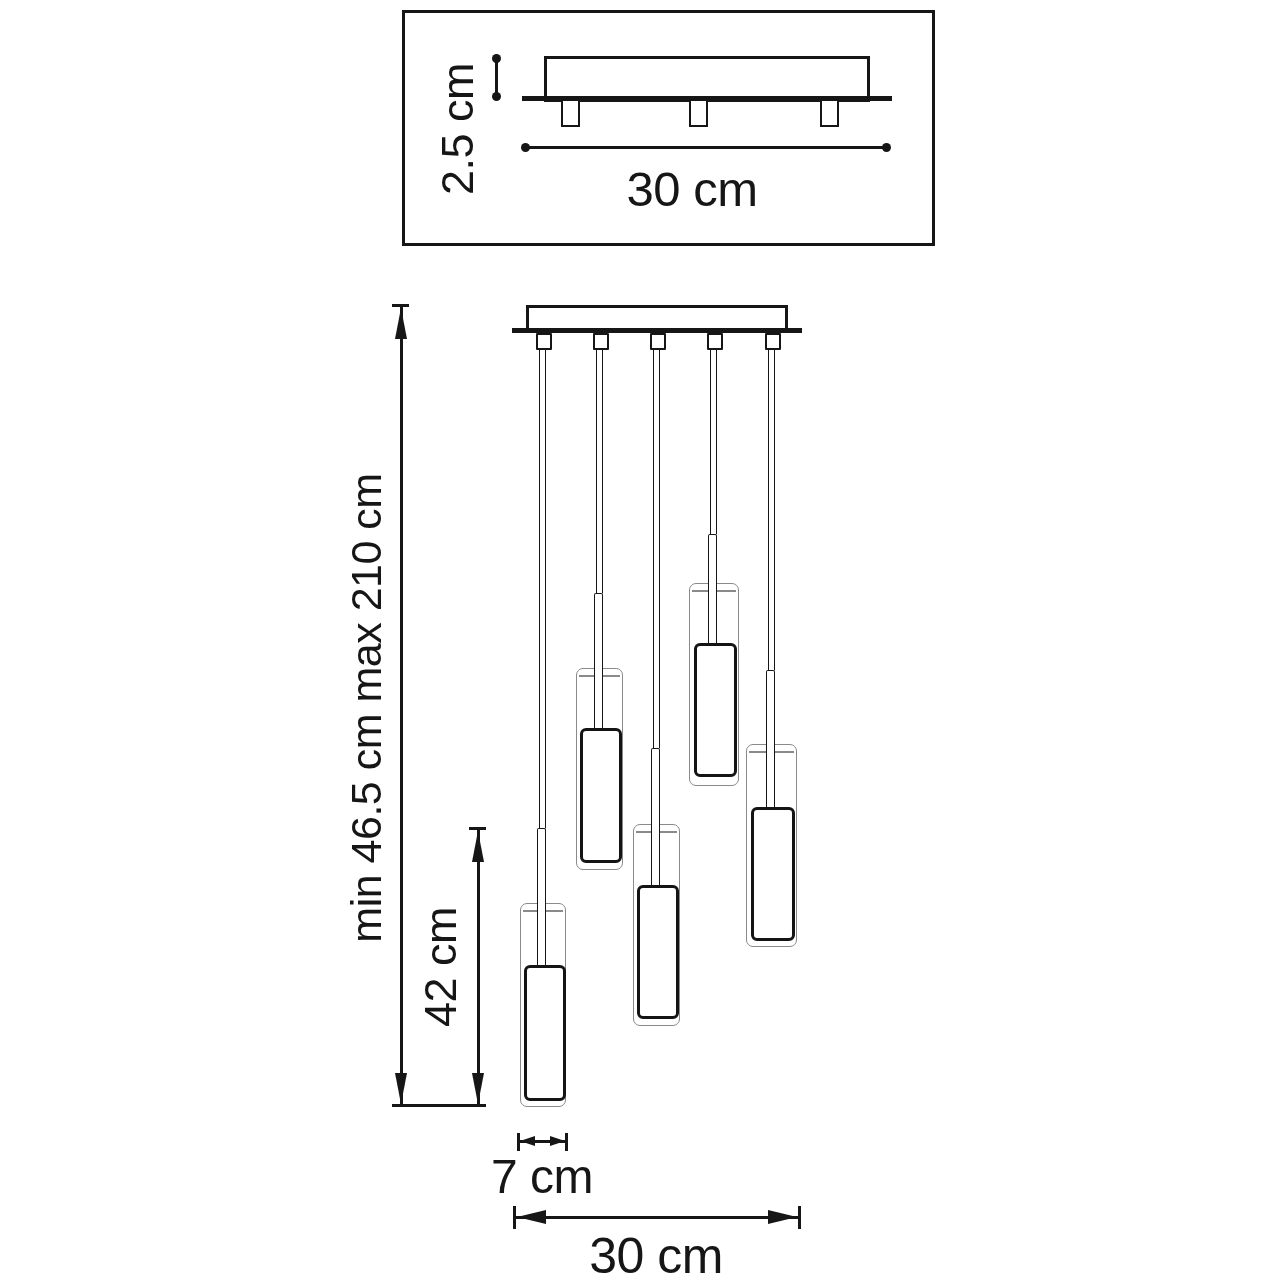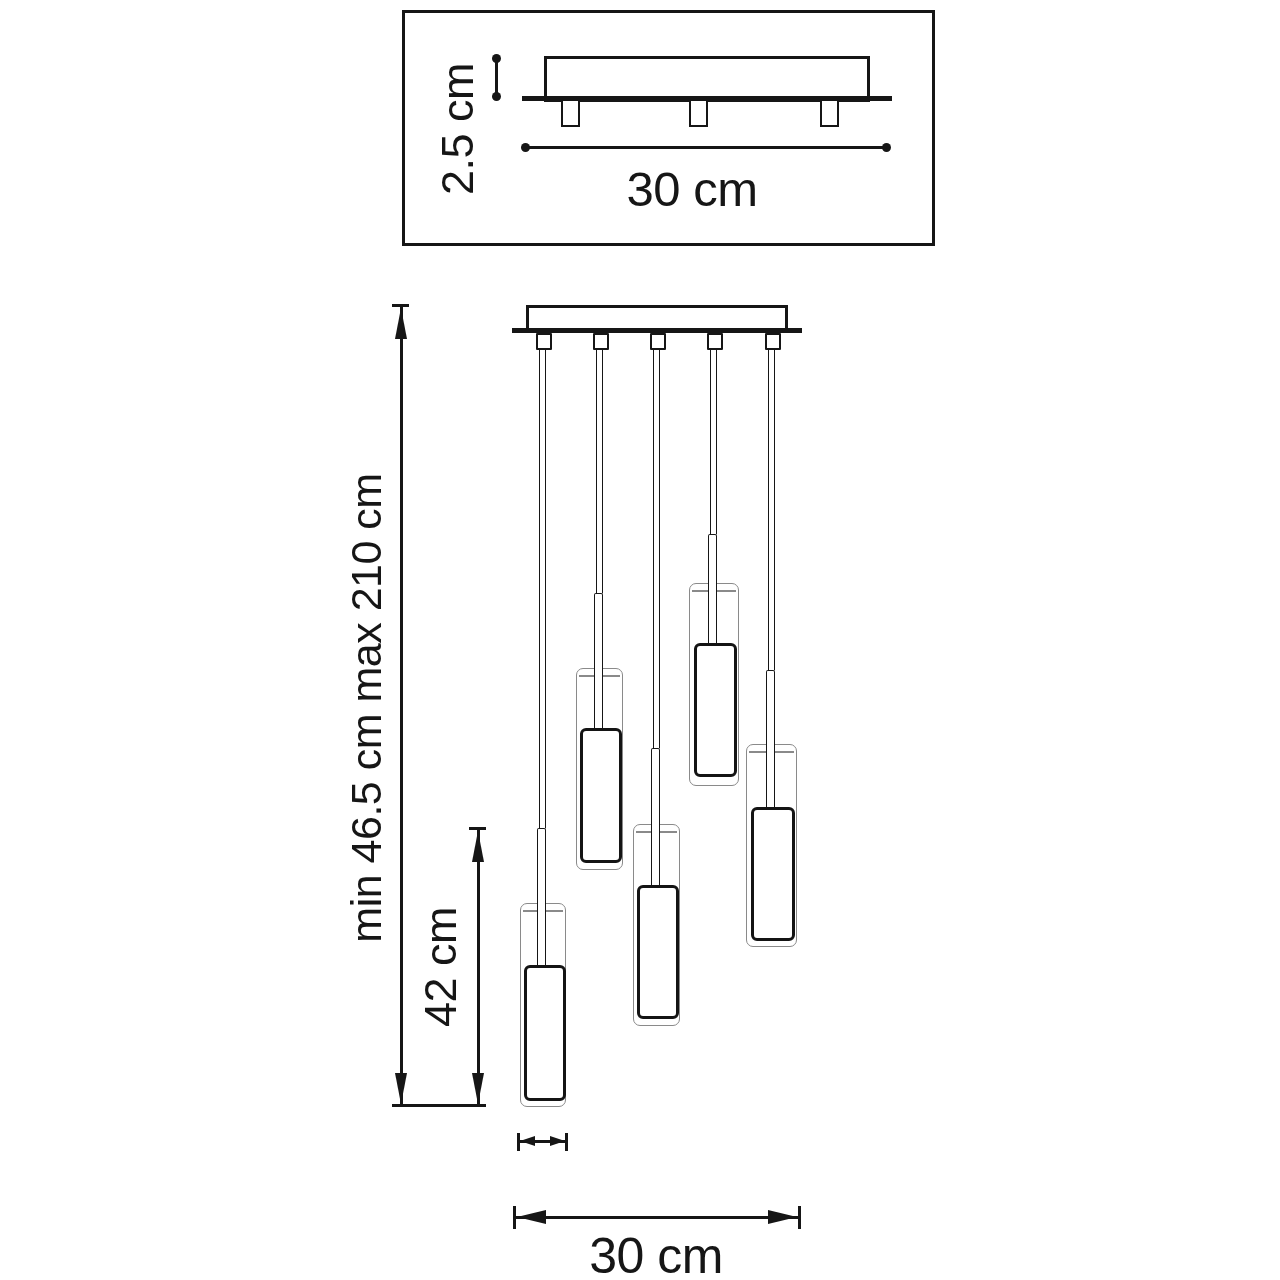--- a/index.html
+++ b/index.html
@@ -110,20 +110,21 @@
   <div class="ln" style="left:477px;top:829px;width:2.6px;height:277px;"></div>
   <div class="ar ar-up" style="left:472px;top:831px;"></div>
   <div class="ar ar-down" style="left:472px;top:1073px;"></div>
   <div class="lbl rot" style="left:358px;top:943px;width:165px;height:48px;line-height:48px;font-size:45px;">42 cm</div>
 
   <div class="tick" style="left:517px;top:1133px;width:2.6px;height:18px;"></div>
   <div class="tick" style="left:565px;top:1133px;width:2.6px;height:18px;"></div>
   <div class="ln" style="left:519px;top:1140px;width:47px;height:2.6px;"></div>
   <div class="ar ar-left-s" style="left:520px;top:1136px;"></div>
   <div class="ar ar-right-s" style="left:550px;top:1136px;"></div>
+  <div class="lbl" style="left:442px;top:1152px;width:200px;height:50px;line-height:50px;font-size:48px;">7 cm</div>
 
   <div class="tick" style="left:513px;top:1206px;width:2.6px;height:23px;"></div>
   <div class="tick" style="left:798px;top:1206px;width:2.6px;height:23px;"></div>
   <div class="ln" style="left:515px;top:1216px;width:284px;height:2.6px;"></div>
   <div class="ar ar-left" style="left:517px;top:1210px;"></div>
   <div class="ar ar-right" style="left:768px;top:1210px;"></div>
   <div class="lbl" style="left:556px;top:1230px;width:200px;height:52px;line-height:52px;font-size:50px;">30 cm</div>
 
 </div>
 

